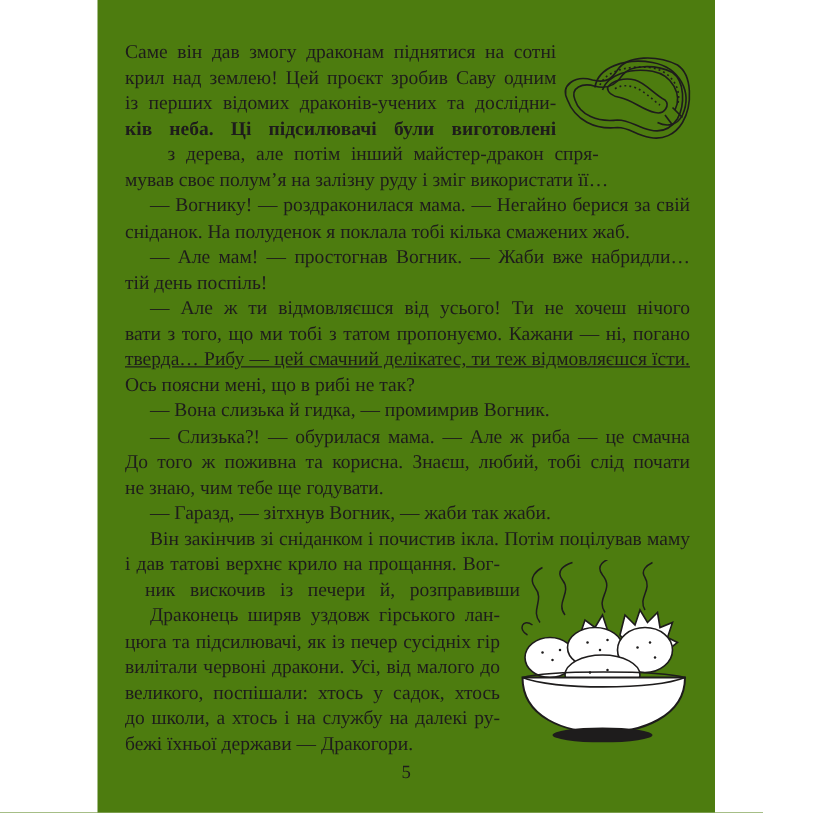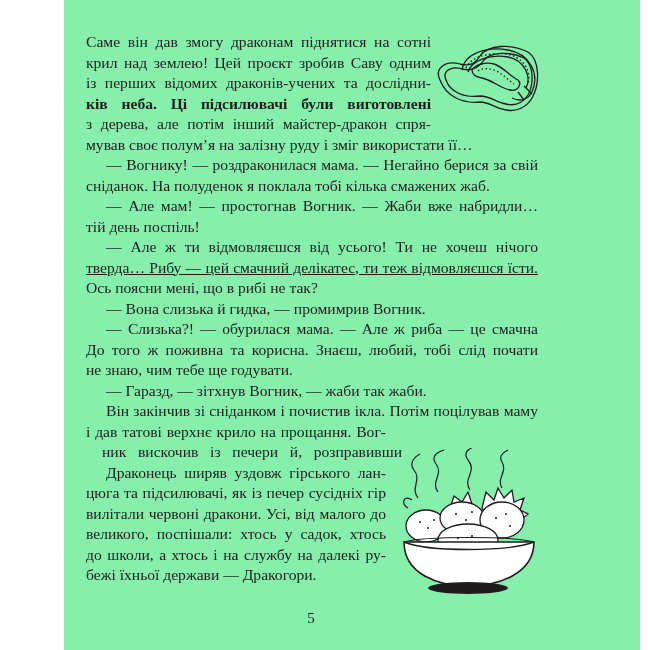--- a/index.html
+++ b/index.html
@@ -1,22 +1,22 @@
 <!DOCTYPE html>
 <html><head>
   <meta charset="utf-8">
   <style>
     html, body { margin: 0; padding: 0; }
     body {
       width: 650px; height: 650px; background: #ffffff;
       position: relative; overflow: hidden;
     }
     .page {
-      position: absolute; left: 64px; top: 0; width: 576px; height: 650px;
-      background: #86efac;
+      position: absolute; left: 78px; top: 0; width: 494px; height: 650px;
+      background: #4d7c0f;
     }
     .text {
       position: absolute; left: 22px; top: 32px; width: 452px;
       font-family: "Liberation Serif", "DejaVu Serif", serif;
       font-size: 15.6px; line-height: 20.5px; color: #1e1c1c;
     }
     .line { display: block; white-space: nowrap; height: 20.5px; }
     .line.j { text-align: justify; text-align-last: justify; white-space: normal; overflow: hidden; }
     .line.ind { padding-left: 20px; }
     .page-number {
@@ -29,27 +29,28 @@
   </style>
 </head>
 <body>
 
 <div class="page">
   <div class="text" id="text">
       <span class="line j" style="width: 345px;">Саме він дав змогу драконам піднятися на сотні</span>
       <span class="line j" style="width: 345px;">крил над землею! Цей проєкт зробив Саву одним</span>
       <span class="line j" style="width: 345px;">із перших відомих драконів-учених та дослідни-</span>
       <span class="line j" style="width: 345px; font-weight: bold;">ків неба. Ці підсилювачі були виготовлені просто</span>
-      <span class="line j" style="width: 345px;">з дерева, але потім інший майстер-дракон спря-</span>
+      <span class="line j" style="width: 345px; margin-left: 34px;">з дерева, але потім інший майстер-дракон спря-</span>
       <span class="line">мував своє полум’я на залізну руду і зміг використати її…</span>
       <span class="line j ind" style="width: 432px;">— Вогнику! — роздраконилася мама. — Негайно берися за свій</span>
       <span class="line">сніданок. На полуденок я поклала тобі кілька смажених жаб.</span>
       <span class="line j ind" style="width: 432px;">— Але мам! — простогнав Вогник. — Жаби вже набридли… Тре-</span>
       <span class="line">тій день поспіль!</span>
       <span class="line j ind" style="width: 432px;">— Але ж ти відмовляєшся від усього! Ти не хочеш нічого кушту-</span>
+      <span class="line j" style="width: 452px;">вати з того, що ми тобі з татом пропонуємо. Кажани — ні, погано</span>
       <span class="line j" style="width: 452px; text-decoration: underline;">тверда… Рибу — цей смачний делікатес, ти теж відмовляєшся їсти.</span>
       <span class="line">Ось поясни мені, що в рибі не так?</span>
       <span class="line ind">— Вона слизька й гидка, — промимрив Вогник.</span>
       <span class="line j ind" style="width: 432px;">— Слизька?! — обурилася мама. — Але ж риба — це смачна їжа!</span>
       <span class="line j" style="width: 452px;">До того ж поживна та корисна. Знаєш, любий, тобі слід почати</span>
       <span class="line">не знаю, чим тебе ще годувати.</span>
       <span class="line ind">— Гаразд, — зітхнув Вогник, — жаби так жаби.</span>
       <span class="line j ind" style="width: 432px;">Він закінчив зі сніданком і почистив ікла. Потім поцілував маму</span>
       <span class="line j" style="width: 300px;">і дав татові верхнє крило на прощання. Вог-</span>
       <span class="line j" style="width: 300px; margin-left: 16px;">ник вискочив із печери й, розправивши</span>

